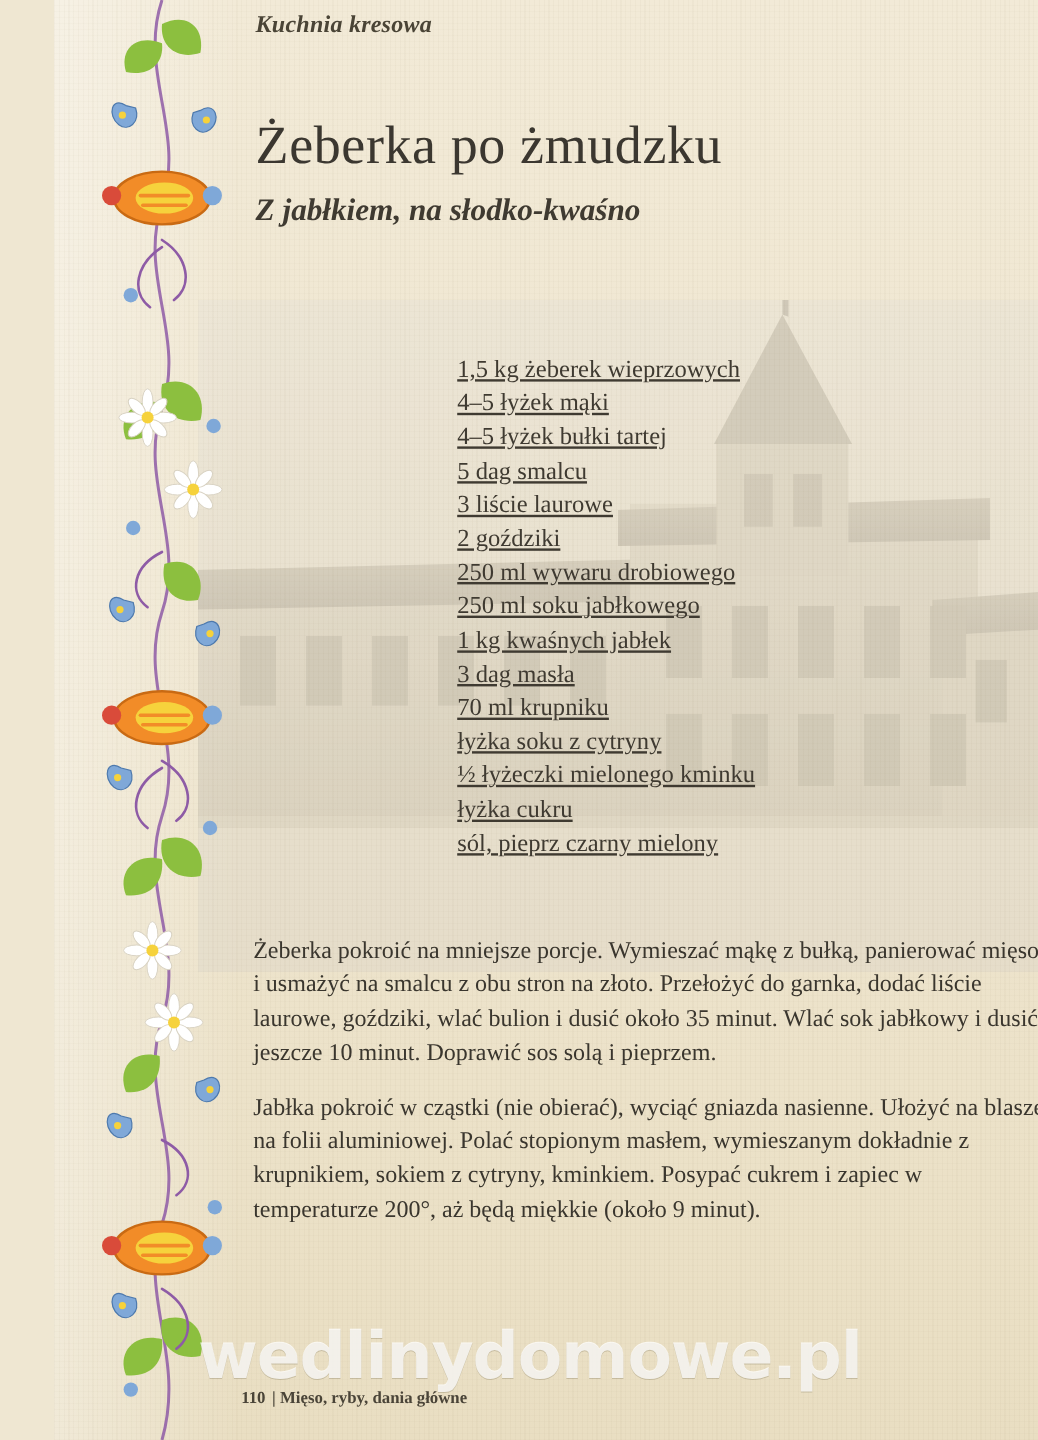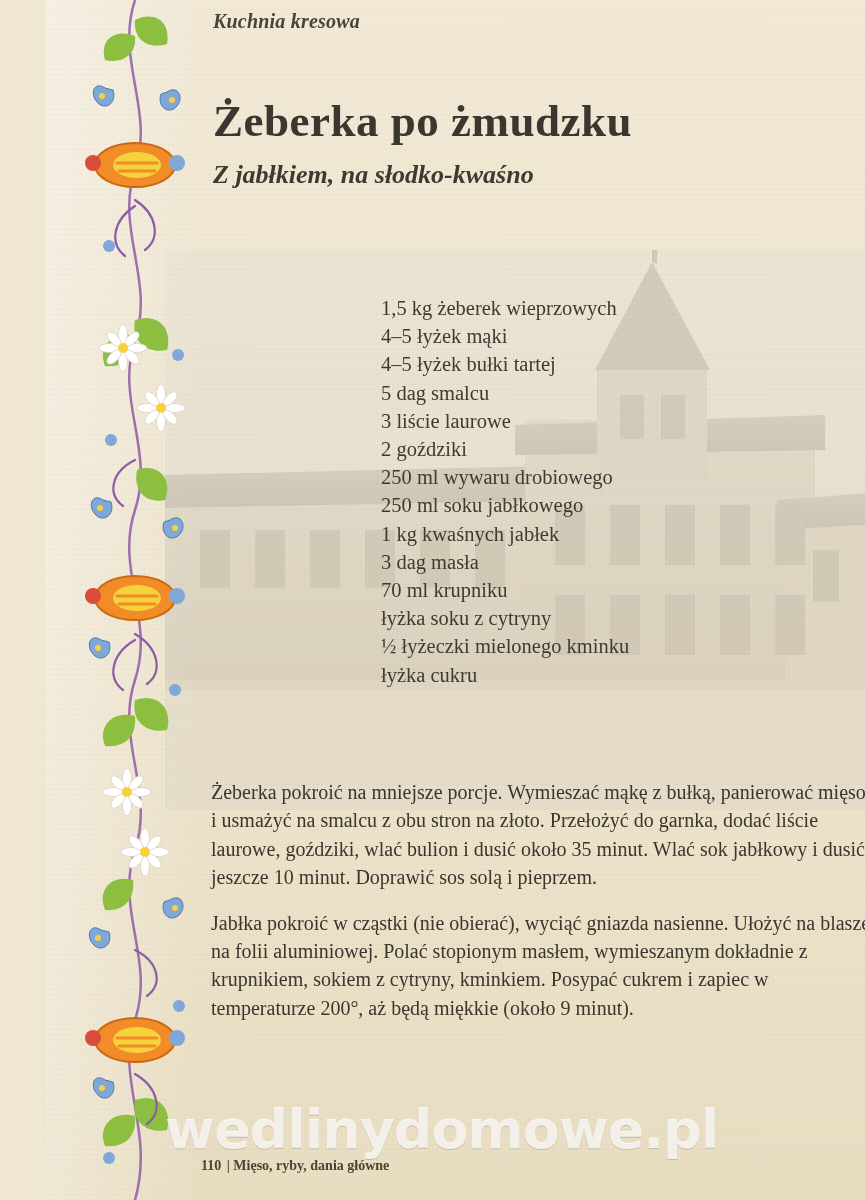--- a/index.html
+++ b/index.html
@@ -83,21 +83,20 @@
     letter-spacing: 0.2px;
   }
   .title {
     position: absolute;
     left: 168px;
     top: 95px;
     font-size: 45px;
     color: #3b3730;
     letter-spacing: 0.5px;
     white-space: nowrap;
-    font-weight: bold;
   }
   .subtitle {
     position: absolute;
     left: 168px;
     top: 160px;
     font-size: 26px;
     font-style: italic;
     font-weight: bold;
     color: #3f3a31;
     white-space: nowrap;
@@ -106,21 +105,21 @@
 
   .ingredients {
     position: absolute;
     left: 336px;
     top: 294px;
     width: 420px;
     font-size: 20.5px;
     line-height: 28.2px;
     color: #3f3a31;
   }
-  .ingredients div { white-space: nowrap; }
+  .ingredients div { white-space: nowrap; text-decoration: underline; }
 
   .method {
     position: absolute;
     left: 166px;
     top: 778px;
     width: 660px;
     font-size: 20px;
     line-height: 28.4px;
     color: #3a362e;
   }
@@ -391,20 +390,21 @@
     <div>3 liście laurowe</div>
     <div>2 goździki</div>
     <div>250 ml wywaru drobiowego</div>
     <div>250 ml soku jabłkowego</div>
     <div>1 kg kwaśnych jabłek</div>
     <div>3 dag masła</div>
     <div>70 ml krupniku</div>
     <div>łyżka soku z cytryny</div>
     <div>½ łyżeczki mielonego kminku</div>
     <div>łyżka cukru</div>
+    <div>sól, pieprz czarny mielony</div>
   </div>
 
   <div class="method">
     <p>Żeberka pokroić na mniejsze porcje. Wymieszać mąkę z bułką, panierować mięso i usmażyć na smalcu z obu stron na złoto. Przełożyć do garnka, dodać liście laurowe, goździki, wlać bulion i dusić około 35 minut. Wlać sok jabłkowy i dusić jeszcze 10 minut. Doprawić sos solą i pieprzem.</p>
     <p>Jabłka pokroić w cząstki (nie obierać), wyciąć gniazda nasienne. Ułożyć na blasze na folii aluminiowej. Polać stopionym masłem, wymieszanym dokładnie z krupnikiem, sokiem z cytryny, kminkiem. Posypać cukrem i zapiec w temperaturze 200°, aż będą miękkie (około 9 minut).</p>
   </div>
 
   <div class="watermark">wedlinydomowe.pl</div>
 
   <div class="footer">

